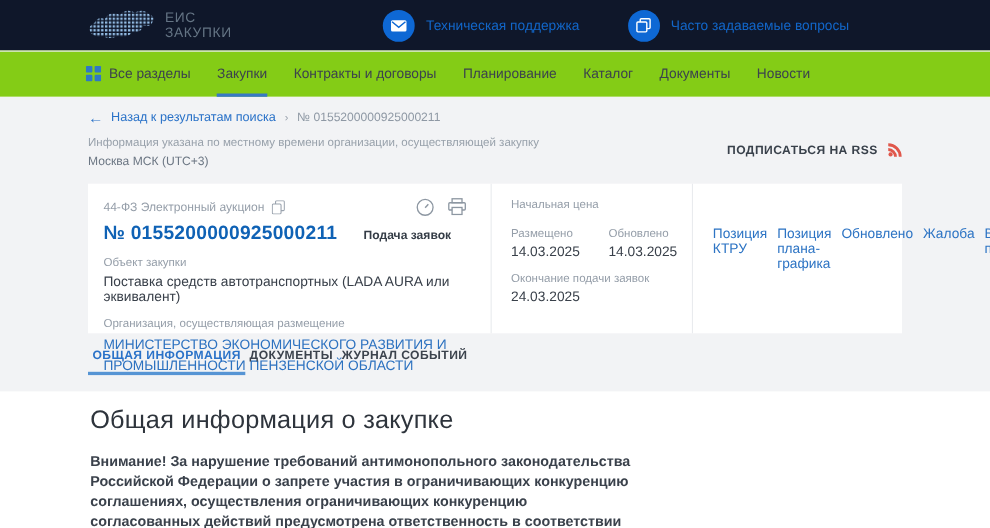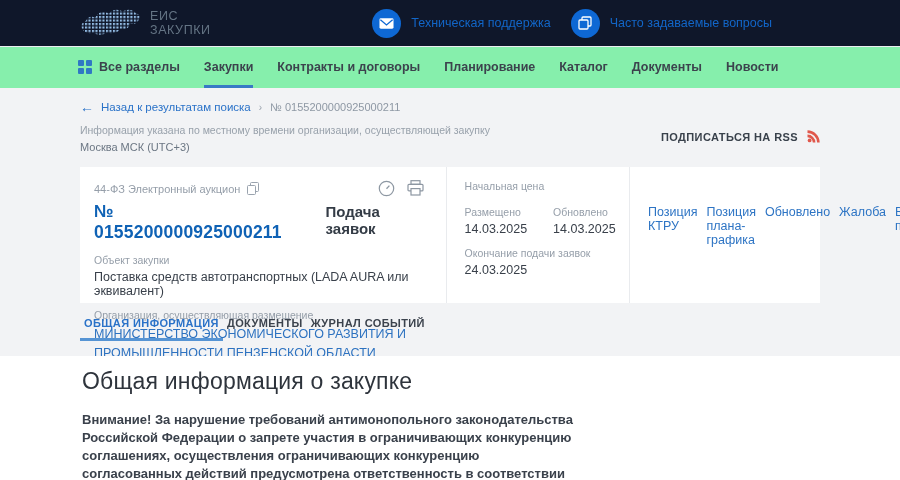--- a/index.html
+++ b/index.html
@@ -4,29 +4,29 @@
 <style>
   * { margin:0; padding:0; box-sizing:border-box; }
   html,body { width:900px; height:480px; overflow:hidden; background:#fff;
     font-family:"Liberation Sans", sans-serif; }
 
   
   .topbar { height:46px; background:#0f172a; display:flex; align-items:center; padding:0 80px 0 78px; }
   .logo { display:flex; align-items:center; gap:8px; cursor:pointer; }
   .logo-text { display:flex; flex-direction:column; line-height:1.15; color:#647484;
     font-size:12.5px; letter-spacing:0.6px; font-weight:400; }
-  .topbar-right { margin-left:auto; display:flex; align-items:center; gap:20px; padding-right:48px; }
+  .topbar-right { margin-left:auto; display:flex; align-items:center; gap:44px; padding-right:48px; }
   .top-link { display:flex; align-items:center; gap:10px; color:#1266c8; font-size:12.5px;
     text-decoration:none; cursor:pointer; }
   .circle-icon { width:29px; height:29px; border-radius:50%; background:#0e68d4;
     display:flex; align-items:center; justify-content:center; flex:0 0 auto; }
 
   
-  .mainnav { height:42px; background:#86efac; border-top:1px solid #eceef1; display:flex;
-    align-items:stretch; padding:0 80px 0 78px; gap:24px;font-weight:bold; }
+  .mainnav { height:42px; background:#84cc16; border-top:1px solid #eceef1; display:flex;
+    align-items:stretch; padding:0 80px 0 78px; gap:24px; }
   .nav-item { display:flex; align-items:center; gap:7px; font-size:12.5px; color:#3c434d;
     text-decoration:none; cursor:pointer; border-bottom:3px solid transparent; padding-top:2px; }
   .nav-item.active { border-bottom-color:#3879c5; }
 
   
   .body-gray { height:268px; background:#f2f3f5; padding:0 80px; overflow:hidden; }
   .breadcrumb { padding-top:12px; display:flex; align-items:center; gap:8px; font-size:11.5px; }
   .back-link { color:#2a72c8; text-decoration:none; display:flex; align-items:center; gap:7px; cursor:pointer; }
   .back-arrow { font-size:14px; line-height:1; }
   .crumb-sep { color:#9aa3ae; font-size:10px; }
@@ -43,21 +43,21 @@
   .col1 { width:49.4%; padding:13px 14px 12px 14px; }
   .col2 { width:24.8%; padding:13px 16px 12px 18px; border-left:1px solid #e9ebee; }
   .col3 { width:25.8%; padding:38px 10px 10px 18px; border-left:1px solid #e9ebee;
     display:flex; gap:9px; }
   .law-row { display:flex; align-items:center; }
   .law { display:flex; align-items:center; gap:7px; color:#959ea9; font-size:11px; }
   .copy-btn, .icon-btn { cursor:pointer; display:inline-flex; }
   .card-icons { margin-left:auto; display:flex; gap:12px; padding-right:8px; }
   .num-row { margin-top:4px; display:flex; align-items:baseline; gap:24px; }
   .number { color:#0f62b5; font-size:17.5px; font-weight:bold; text-decoration:none; cursor:pointer; letter-spacing:0.2px; }
-  .stage { color:#343c46; font-size:15px; font-weight:bold; }
+  .stage { color:#343c46; font-size:11px; font-weight:bold; }
   .lbl { color:#959ea9; font-size:10.5px; margin-top:11px; }
   .val { color:#39404a; font-size:12.5px; margin-top:4px; }
   .org-link { display:block; color:#2d72c0; font-size:12.5px; line-height:1.55; margin-top:4px;
     text-decoration:none; cursor:pointer; }
   .price { color:#2e343c; font-size:16.5px; font-weight:bold; margin-top:4px; }
   .dates-row { display:flex; gap:26px; margin-top:14px; }
   .side-link { color:#2d74c4; font-size:12.5px; text-decoration:none; cursor:pointer; }
 
   
   .tabs { margin-top:14px; display:flex; }

